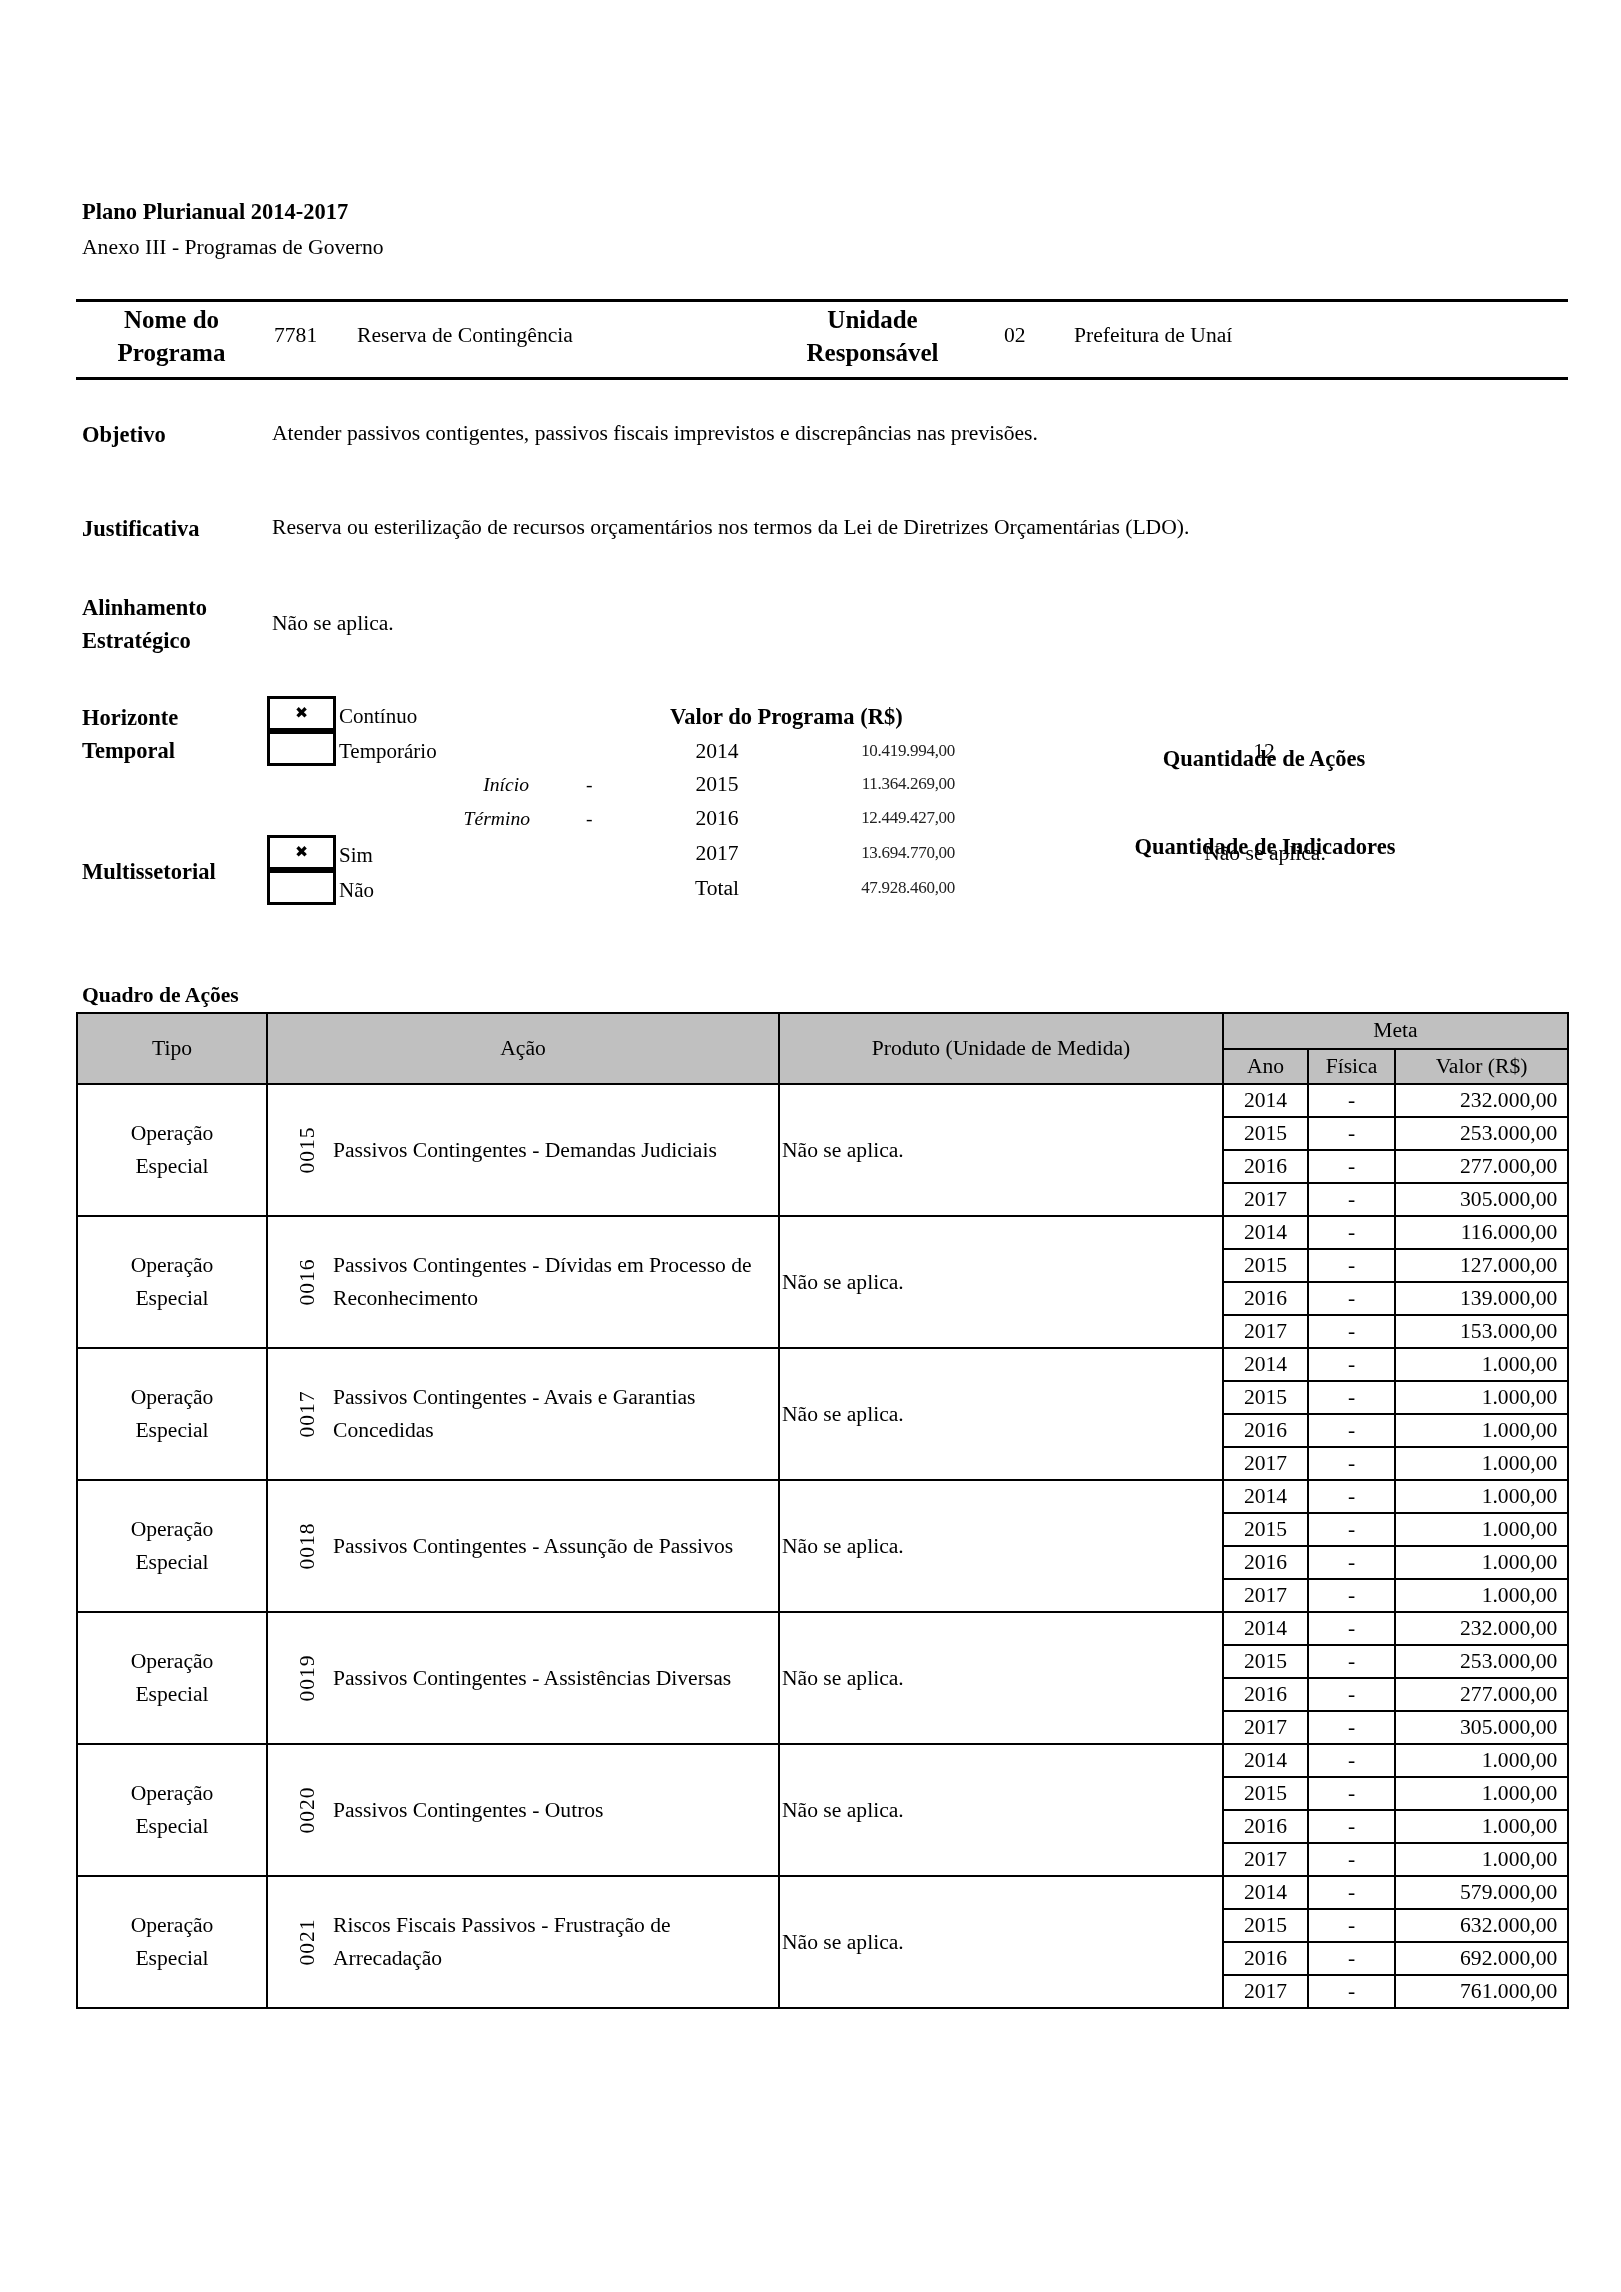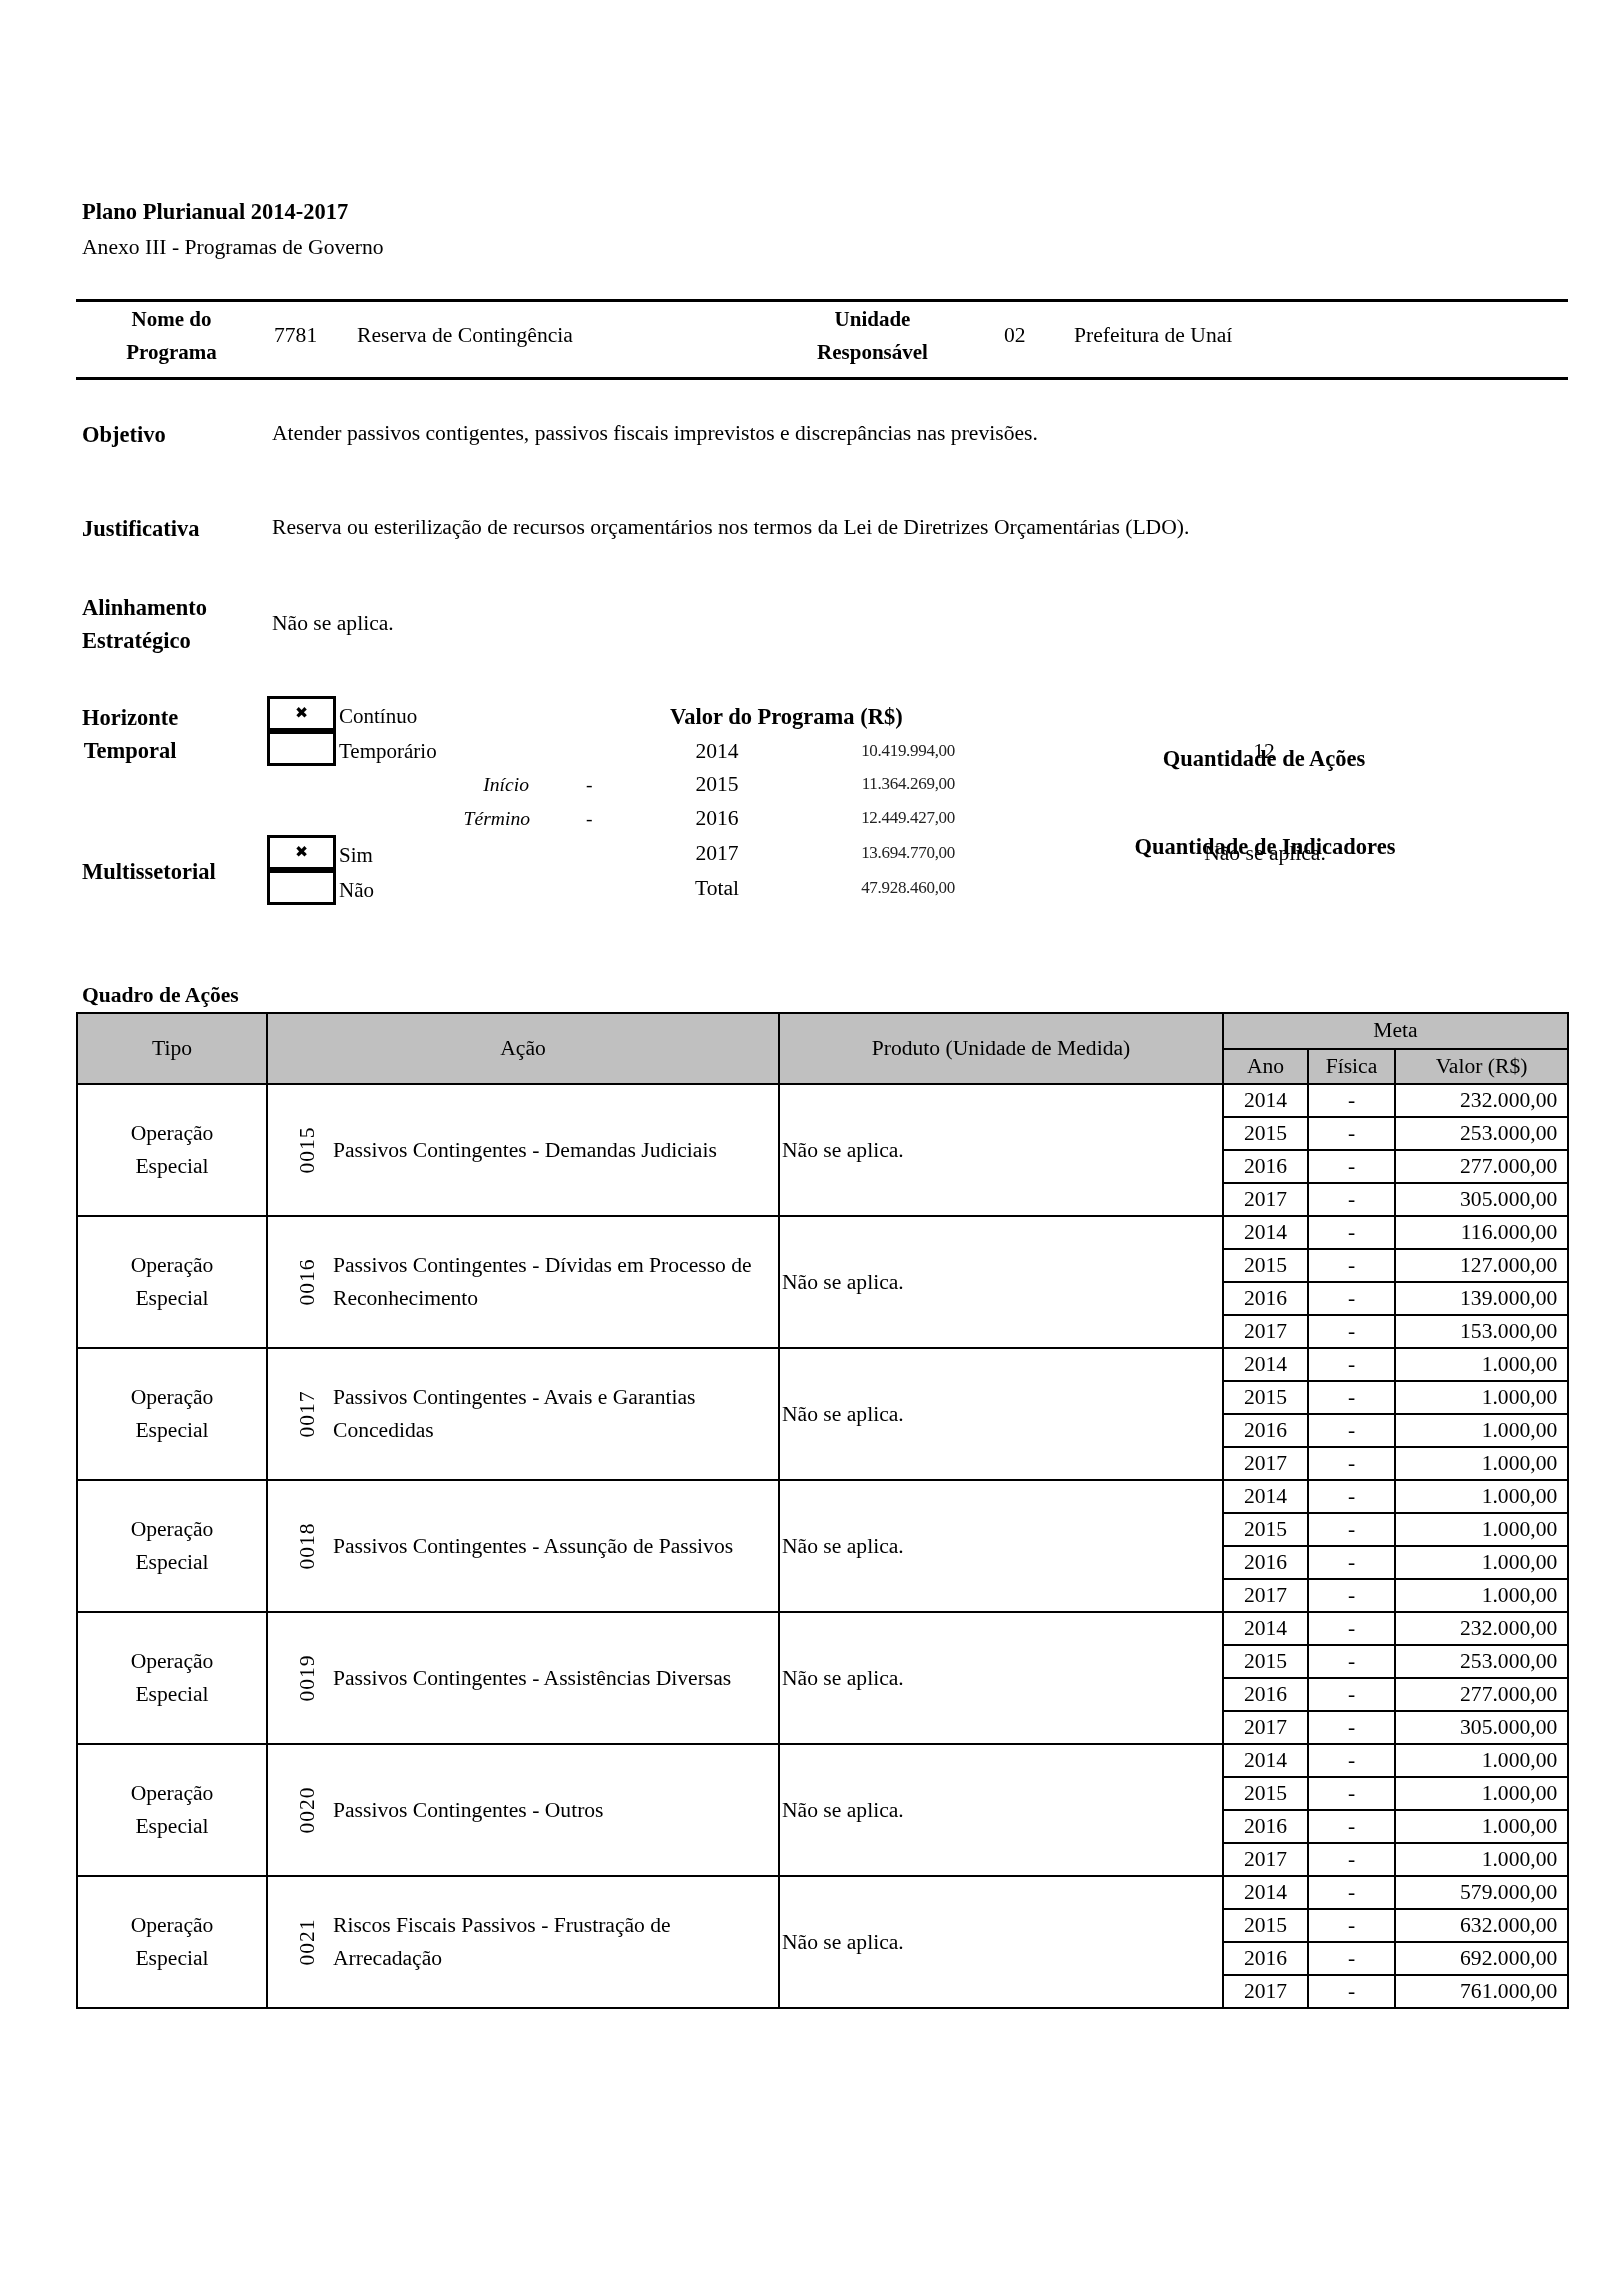--- a/index.html
+++ b/index.html
@@ -3,21 +3,21 @@
 <meta charset="utf-8">
 <style>
   * { box-sizing: border-box; margin: 0; padding: 0; }
   html, body { width: 1621px; height: 2293px; background: #ffffff; }
   body { font-family: "Liberation Serif", "DejaVu Serif", serif; color: #000; position: relative; }
   .abs { position: absolute; }
   .title { left: 82px; top: 199px; font-size: 22.5px; font-weight: bold; }
   .subtitle { left: 82px; top: 235px; font-size: 21.6px; }
 
   .hdr-band { left: 76px; width: 1492px; top: 299px; height: 81px; border-top: 3.9px solid #000; border-bottom: 3.9px solid #000; }
-  .hdr-label { font-size: 21px; font-weight: bold; text-align: center; line-height: 33px; }
+  .hdr-label { font-size: 25px; font-weight: bold; text-align: center; line-height: 33px; }
   .hdr-val { font-size: 21.6px; }
 
   .sec-label { font-size: 22.5px; font-weight: bold; line-height: 33px; }
   .sec-text { font-size: 21.6px; }
 
   .cb { width: 69px; height: 35px; border: 3.9px solid #000; text-align: center; font-size: 15.7px; line-height: 27.4px; font-family: "DejaVu Sans", sans-serif; font-weight: bold; }
   .cb-label { font-size: 21px; }
 
   .vp-year { font-size: 21.6px; width: 78px; text-align: center; }
   .vp-val { font-size: 17px; width: 147px; text-align: right; color: #222; letter-spacing: -0.3px; }
@@ -60,21 +60,21 @@
 
 <div class="abs sec-label" style="left:82px; top:512px;">Justificativa</div>
 <div class="abs sec-text" style="left:272px; top:515px;">Reserva ou esterilização de recursos orçamentários nos termos da Lei de Diretrizes Orçamentárias (LDO).</div>
 
 <div class="abs sec-label" style="left:82px; top:591px;">
   <div>Alinhamento</div>
   <div>Estratégico</div>
 </div>
 <div class="abs sec-text" style="left:272px; top:611px;">Não se aplica.</div>
 
-<div class="abs sec-label" style="left:82px; top:701px;text-align:center;">
+<div class="abs sec-label" style="left:82px; top:701px;">
   <div>Horizonte</div>
   <div>Temporal</div>
 </div>
 <div class="abs cb" style="left:267px; top:696px;">✖</div>
 <div class="abs cb" style="left:267px; top:731px;"></div>
 <div class="abs cb-label" style="left:339px; top:704px;">Contínuo</div>
 <div class="abs cb-label" style="left:339px; top:739px;">Temporário</div>
 <div class="abs" style="left:431px; top:774px; width:98px; text-align:right; font-size:19.6px; font-style:italic;">Início</div>
 <div class="abs" style="left:586px; top:774px; font-size:19.6px;">-</div>
 <div class="abs" style="left:412px; top:808px; width:118px; text-align:right; font-size:19.6px; font-style:italic;">Término</div>

